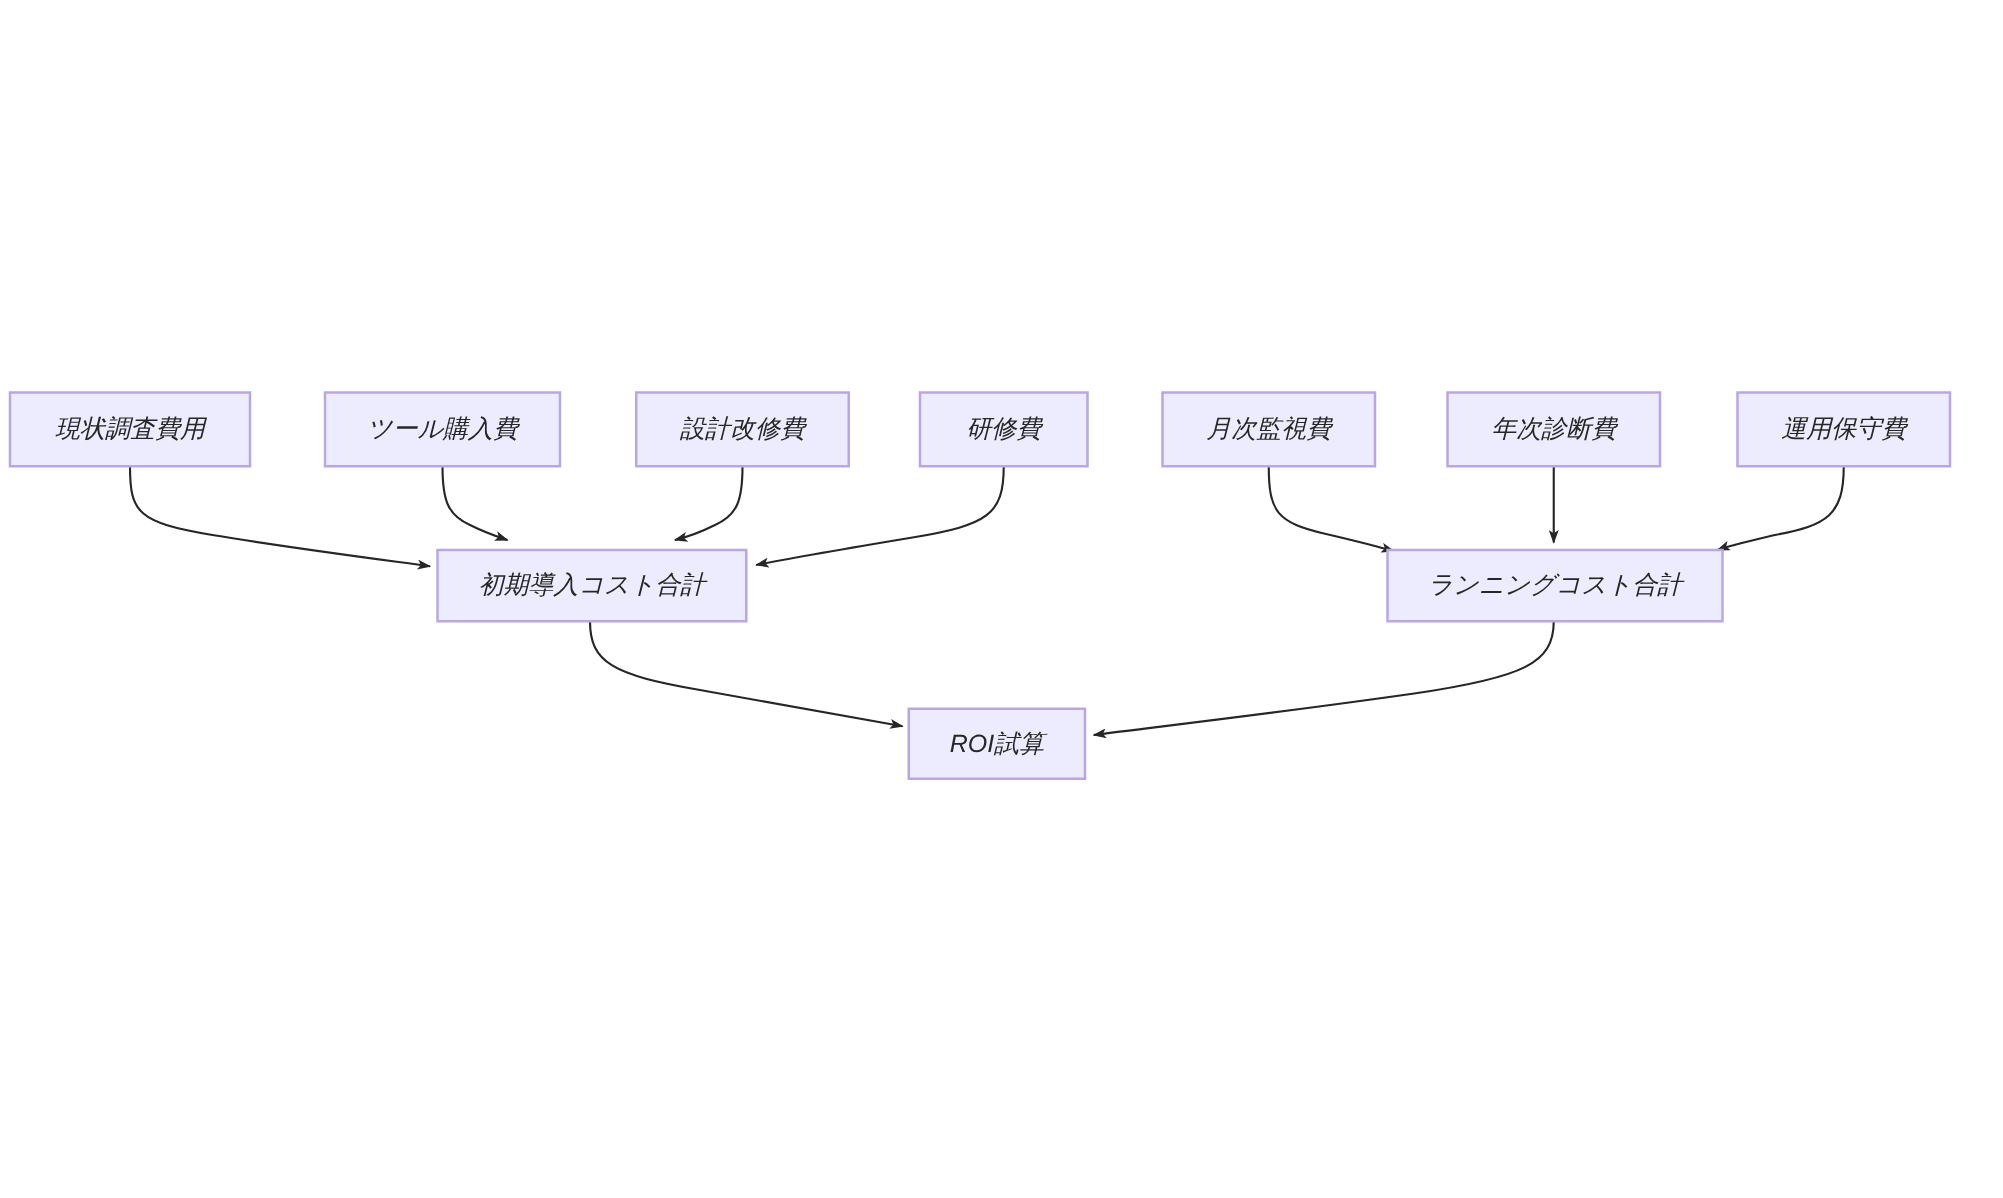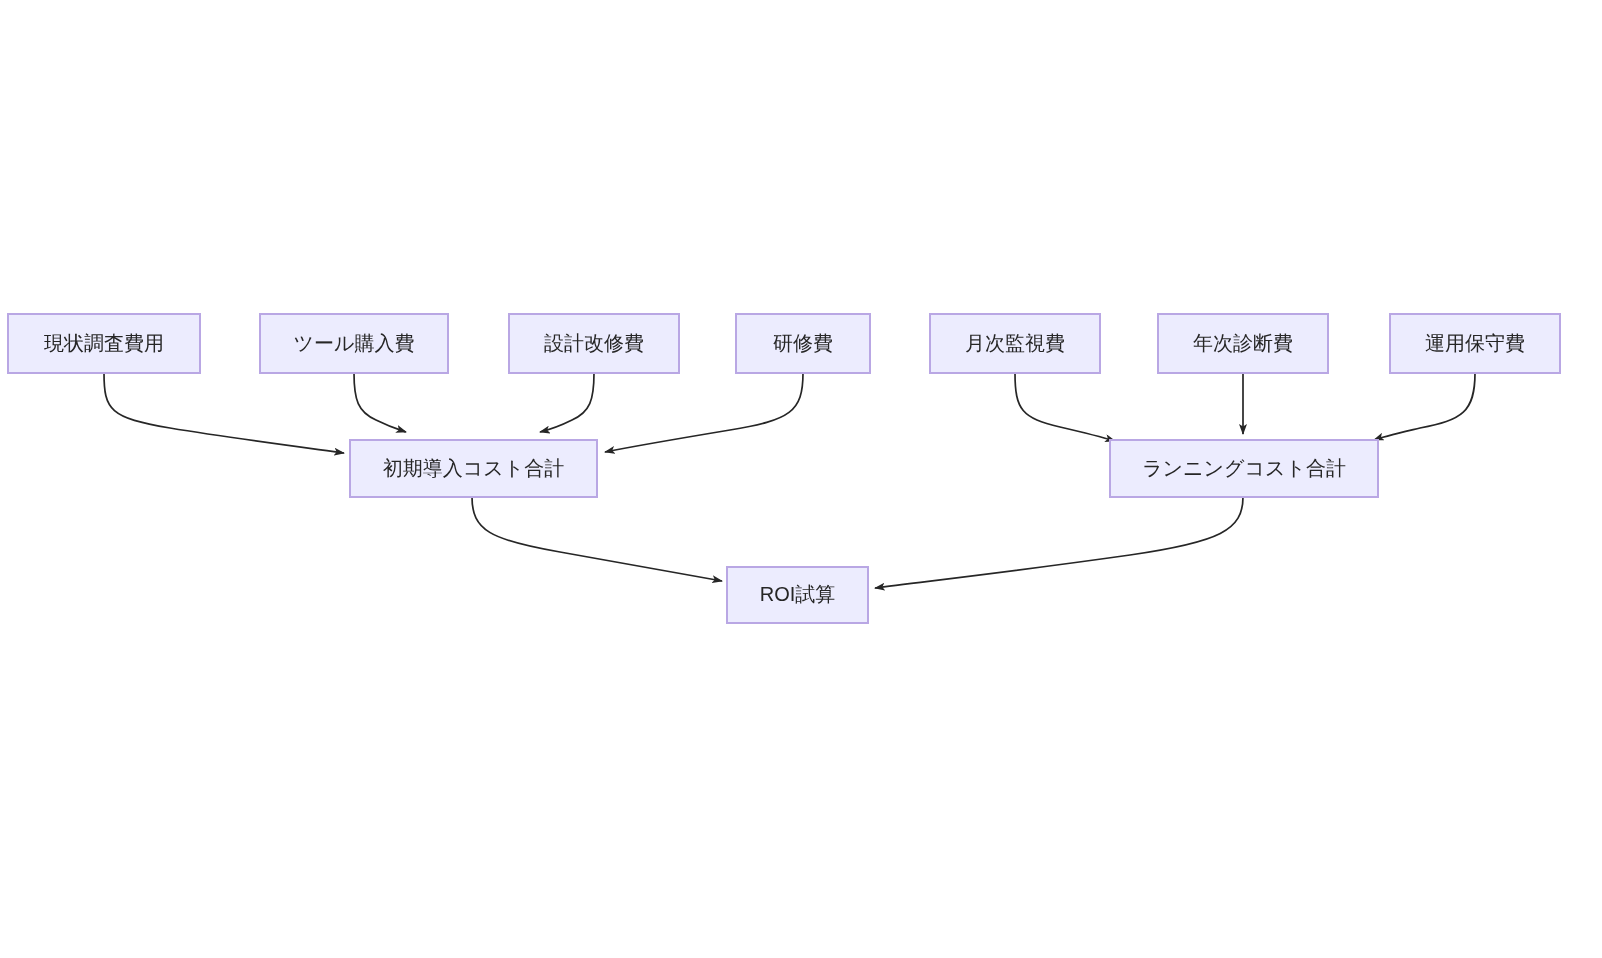--- a/index.html
+++ b/index.html
@@ -11,20 +11,21 @@
     width: 1602px;
     height: 958px;
     overflow: hidden;
     font-family: "Liberation Sans", "DejaVu Sans", sans-serif;
   }
   #flowchart-root {
     position: relative;
     width: 1336px;
     height: 958px;
     background: #ffffff;
+    font-style: italic;
   }
   svg.flow-canvas {
     position: absolute;
     top: 0;
     left: 0;
     width: 1602px;
     height: 958px;
     display: block;
   }
   .node-rect {

